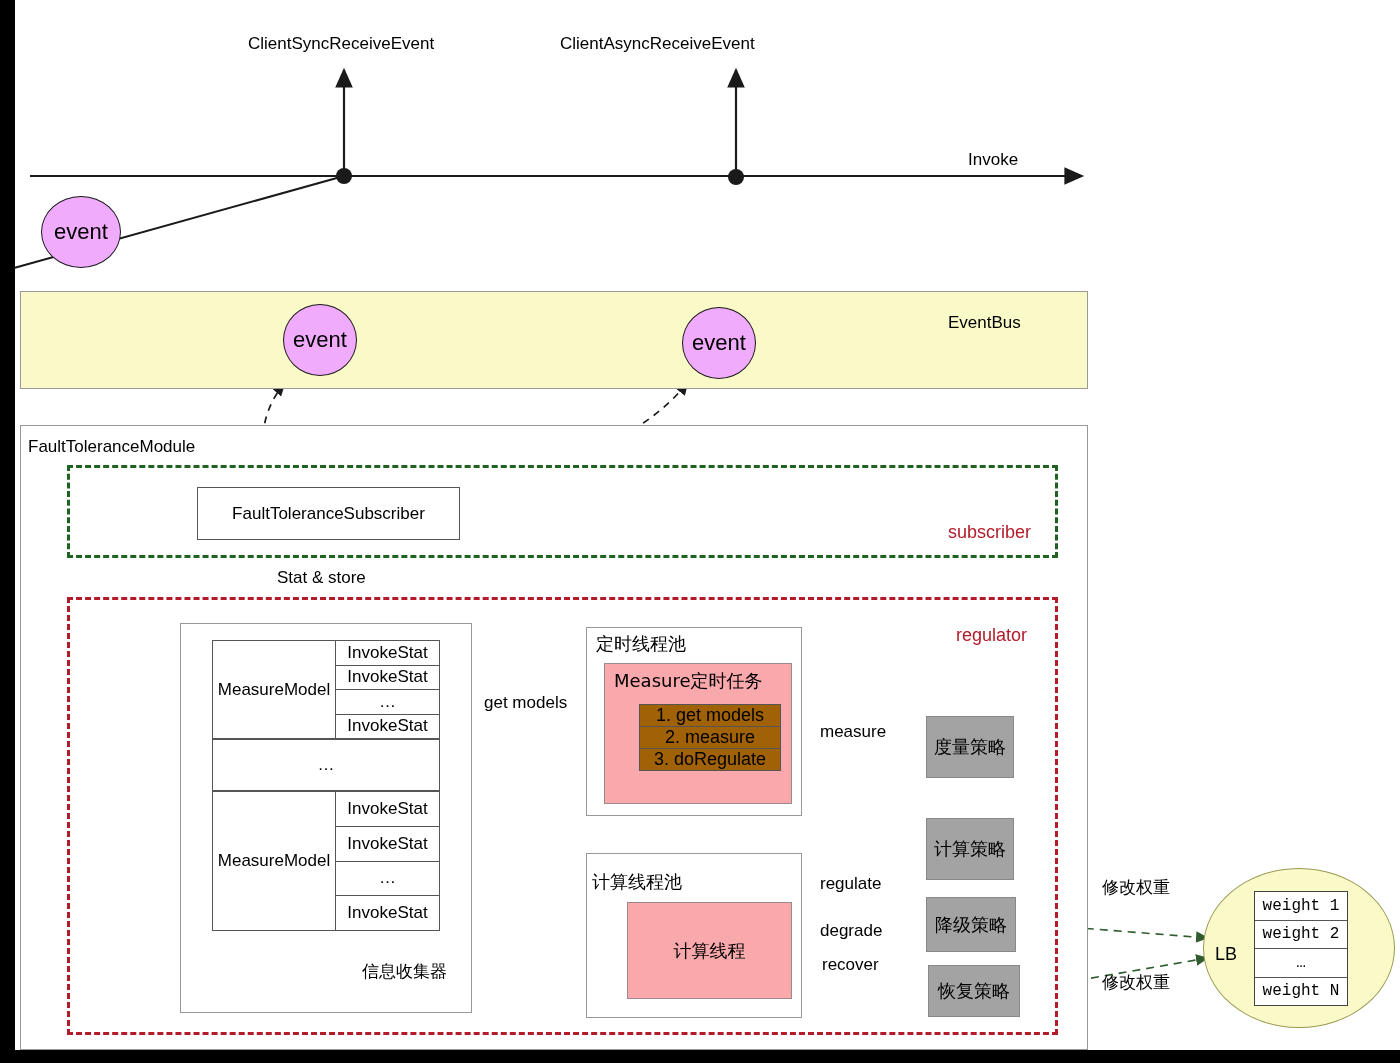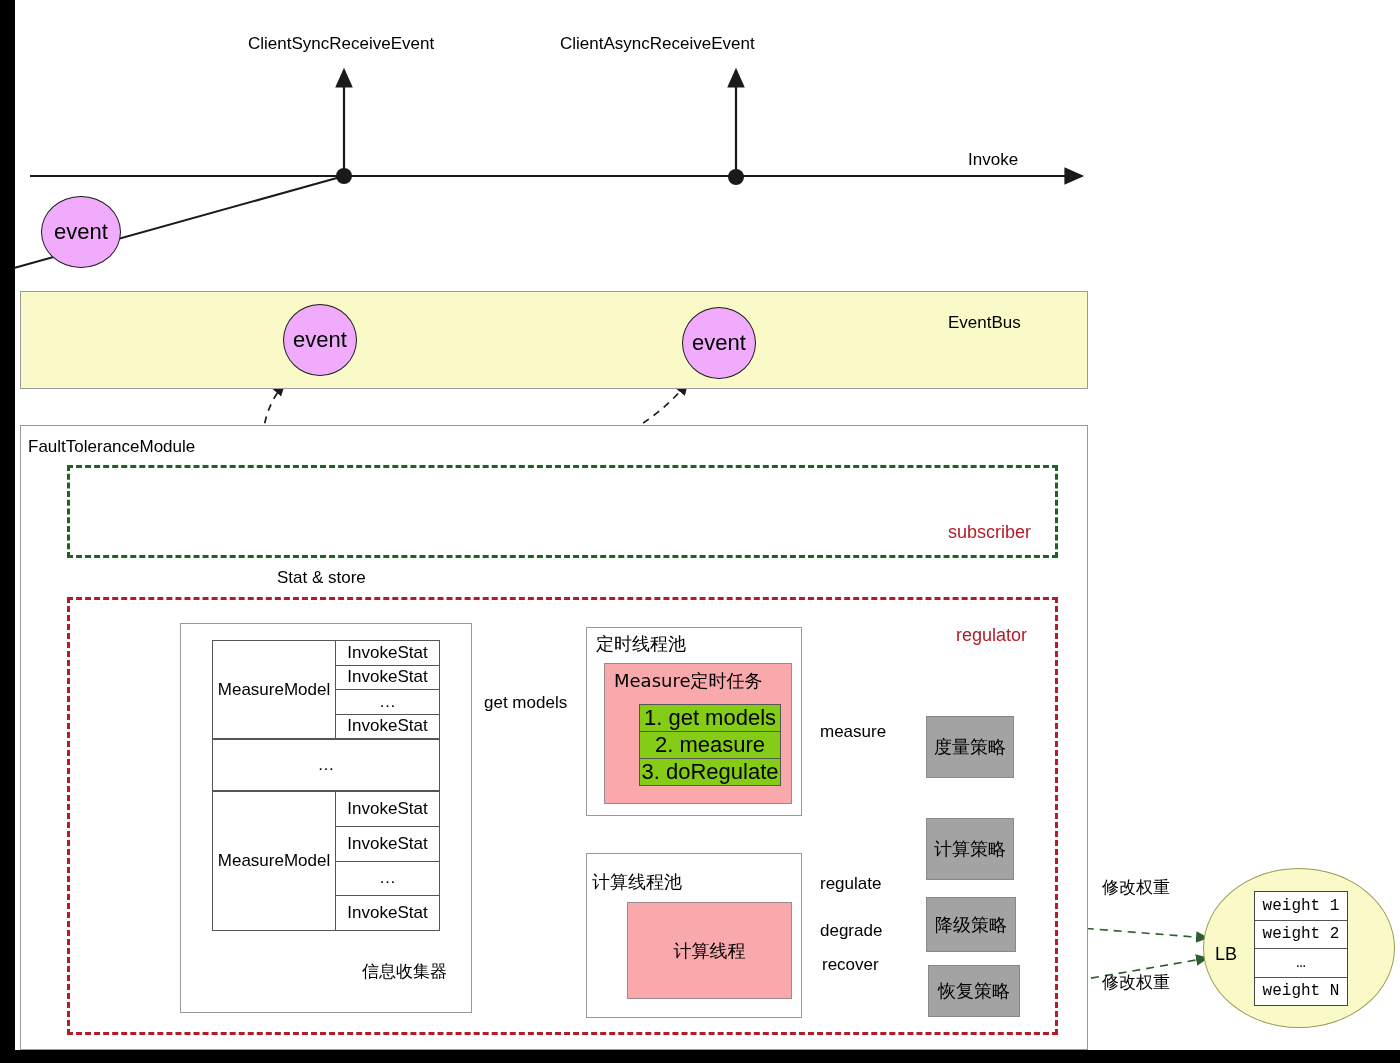--- a/index.html
+++ b/index.html
@@ -144,25 +144,25 @@
   .steps {
     position: absolute;
     box-sizing: border-box;
     display: flex;
     flex-direction: column;
   }
   .steps > div {
     box-sizing: border-box;
     border: 1px solid #555;
     margin-top: -1px;
-    background: #84cc16;
-    display: flex;
-    align-items: center;
-    justify-content: center;
-    font-size: 22px;
+    background: #a16207;
+    display: flex;
+    align-items: center;
+    justify-content: center;
+    font-size: 18px;
   }
   .steps > div:first-child { margin-top: 0; }
   .wbox {
     position: absolute;
     box-sizing: border-box;
     display: flex;
     flex-direction: column;
     border: 1.5px solid #444;
     background: #fff;
   }
@@ -247,20 +247,23 @@
   </div>
   <div class="ellipse" style="left:682px; top:307px; width:74px; height:72px;">
     <span>event</span>
   </div>
 
   <div class="box plain-box" style="left:20px; top:425px; width:1068px; height:625px;"></div>
   <div class="lbl" style="left:28px; top:437px;">FaultToleranceModule</div>
 
   <div class="dash-green" style="left:67px; top:465px; width:991px; height:93px;"></div>
   <div class="tag-red" style="left:940px; top:522px;">subscriber</div>
+  <div class="box thin-box" style="left:197px; top:487px; width:263px; height:53px;">
+    <span>FaultToleranceSubscriber</span>
+  </div>
   <div class="lbl" style="left:277px; top:568px;">Stat &amp; store</div>
 
   <div class="dash-red" style="left:67px; top:597px; width:991px; height:438px;"></div>
   <div class="tag-red" style="left:948px; top:625px;">regulator</div>
 
   <div class="box plain-box" style="left:180px; top:623px; width:292px; height:390px;"></div>
   <div class="lbl lbl-cn" style="left:362px; top:962px;">信息收集器</div>
 
   <div class="mm-row" style="left:212px; top:640px; width:228px; height:99px;">
     <div class="mm-left">MeasureModel</div>

